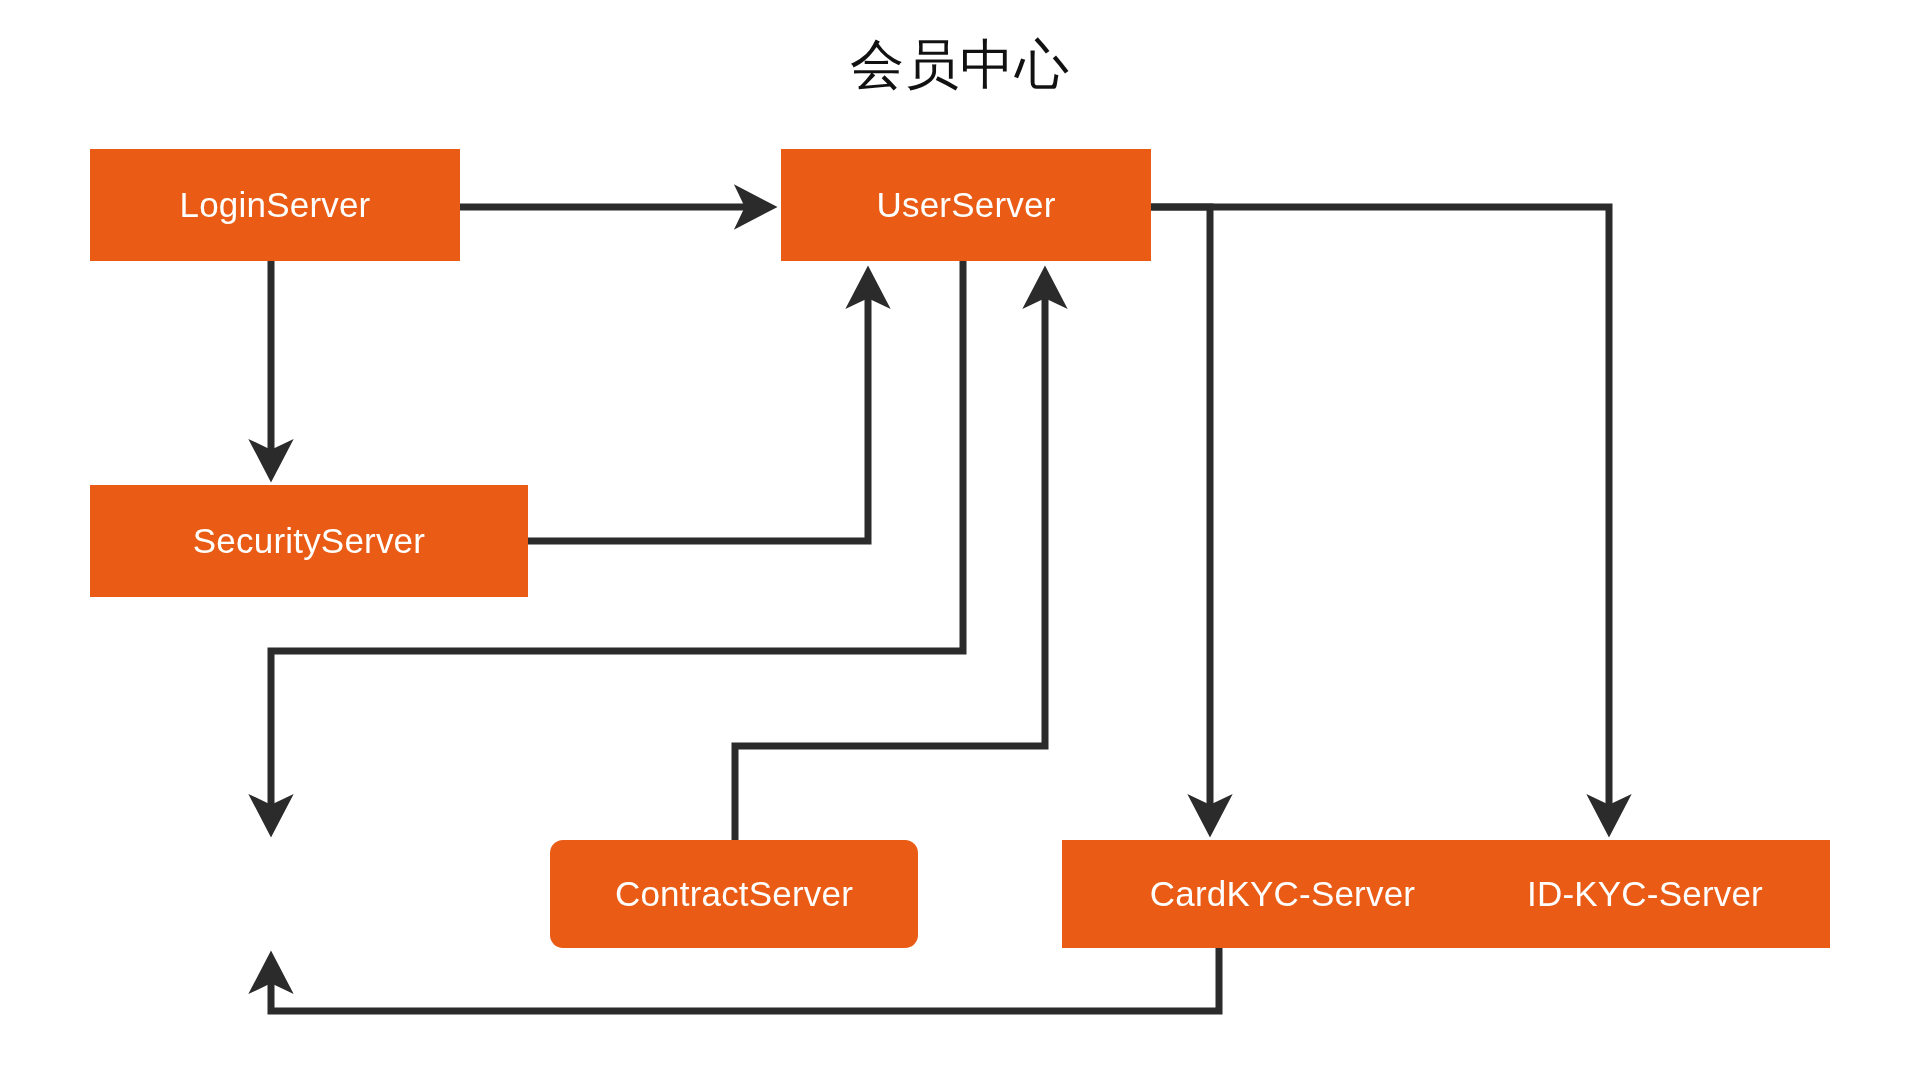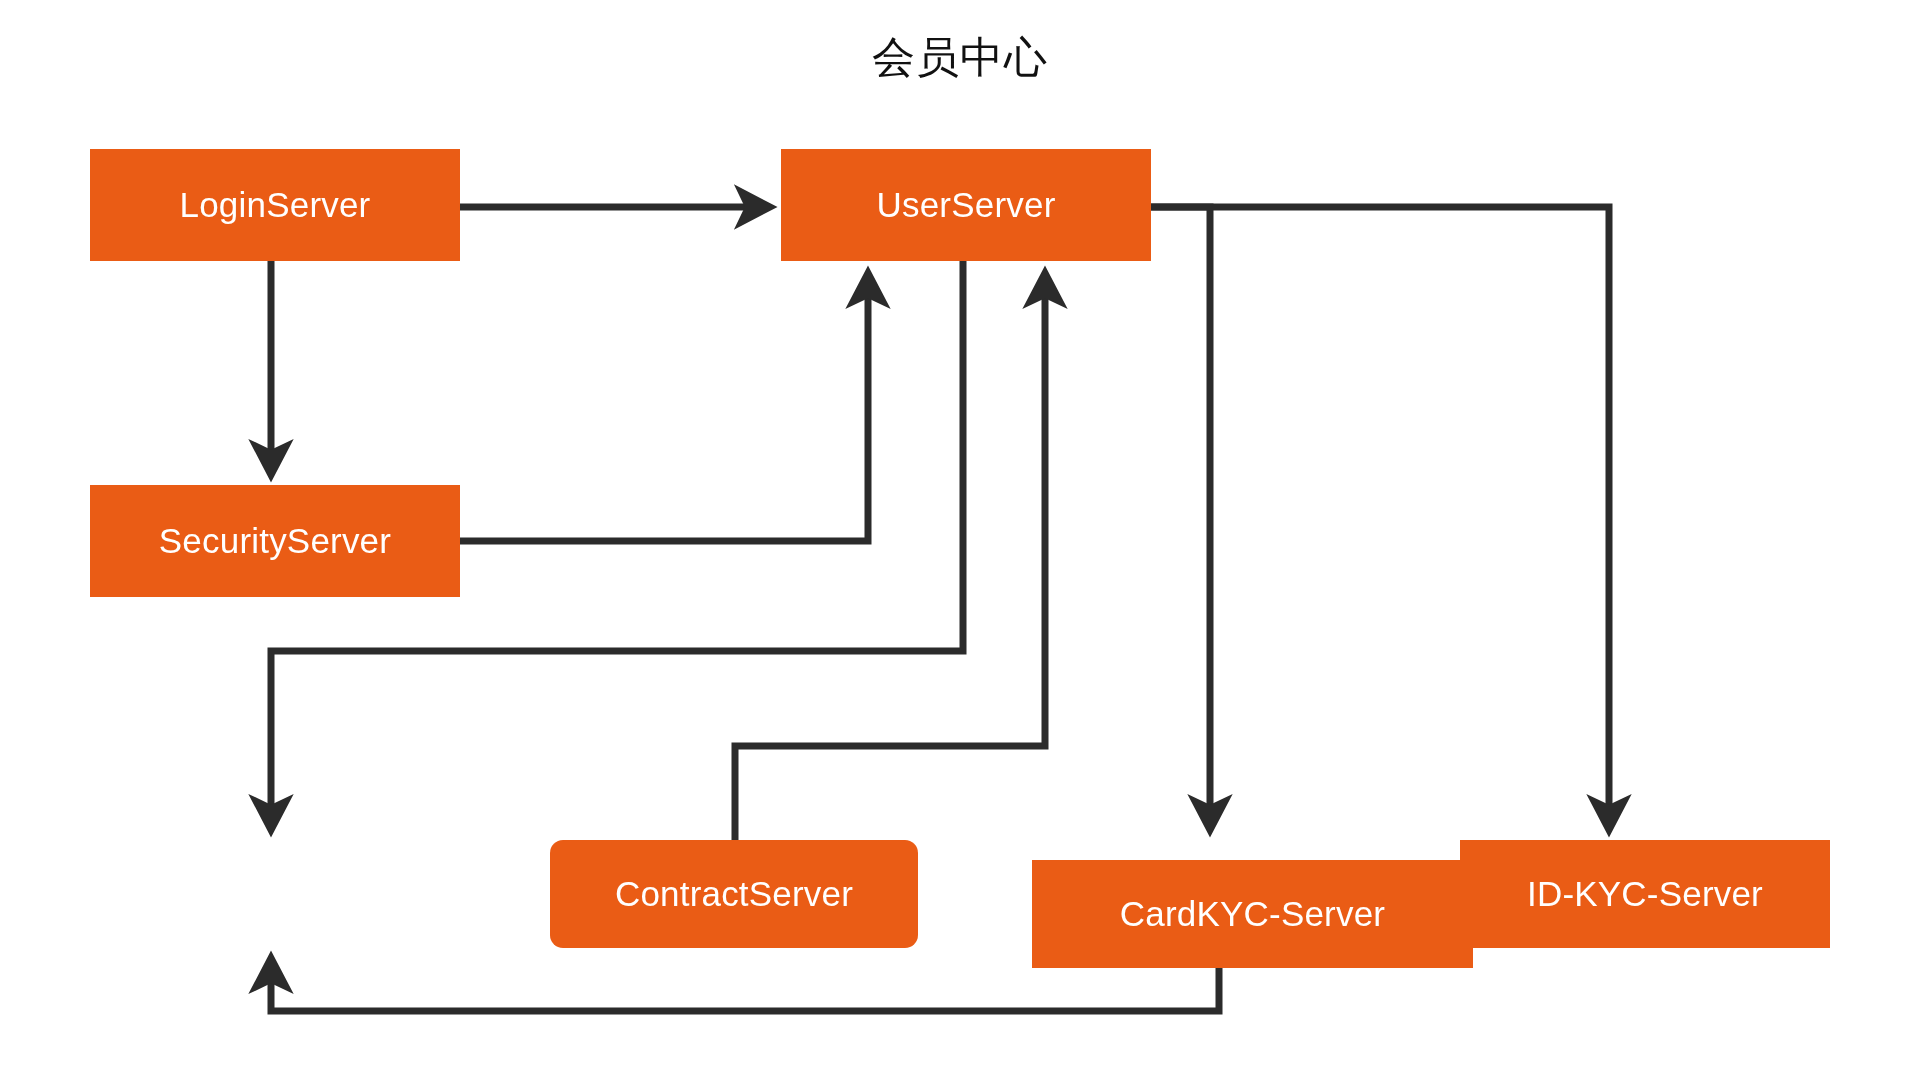--- a/index.html
+++ b/index.html
@@ -25,21 +25,21 @@
     top: 0;
     width: 1920px;
     height: 1080px;
   }
   .diagram-title {
     position: absolute;
     left: 0;
     top: 32px;
     width: 1920px;
     text-align: center;
-    font-size: 43px;
+    font-size: 54px;
     line-height: 1.2;
     color: #111111;
     font-weight: 400;
     letter-spacing: 1px;
     font-family: "Liberation Sans", "DejaVu Sans", sans-serif;
   }
   .node {
     position: absolute;
     background: #ea5c15;
     color: #ffffff;
@@ -93,30 +93,30 @@
   </svg>
 
   <div class="node" style="left:781px; top:149px; width:370px; height:112px;">
     <span class="node-label">UserServer</span>
   </div>
 
   <div class="node" style="left:90px; top:149px; width:370px; height:112px;">
     <span class="node-label">LoginServer</span>
   </div>
 
-  <div class="node" style="left:90px; top:485px; width:370px; height:112px;">
+  <div class="node" style="left:90px; top:485px; width:438px; height:112px;">
     <span class="node-label">SecurityServer</span>
   </div>
 
 
   <div class="node" style="left:550px; top:840px; width:368px; height:108px;border-radius:13px;">
     <span class="node-label">ContractServer</span>
   </div>
 
-  <div class="node" style="left:1032px; top:840px; width:441px; height:108px;margin-top:20px;">
+  <div class="node" style="left:1062px; top:840px; width:441px; height:108px;">
     <span class="node-label">CardKYC-Server</span>
   </div>
 
   <div class="node" style="left:1460px; top:840px; width:370px; height:108px;">
     <span class="node-label">ID-KYC-Server</span>
   </div>
 
 </div>
 
 </body></html>

